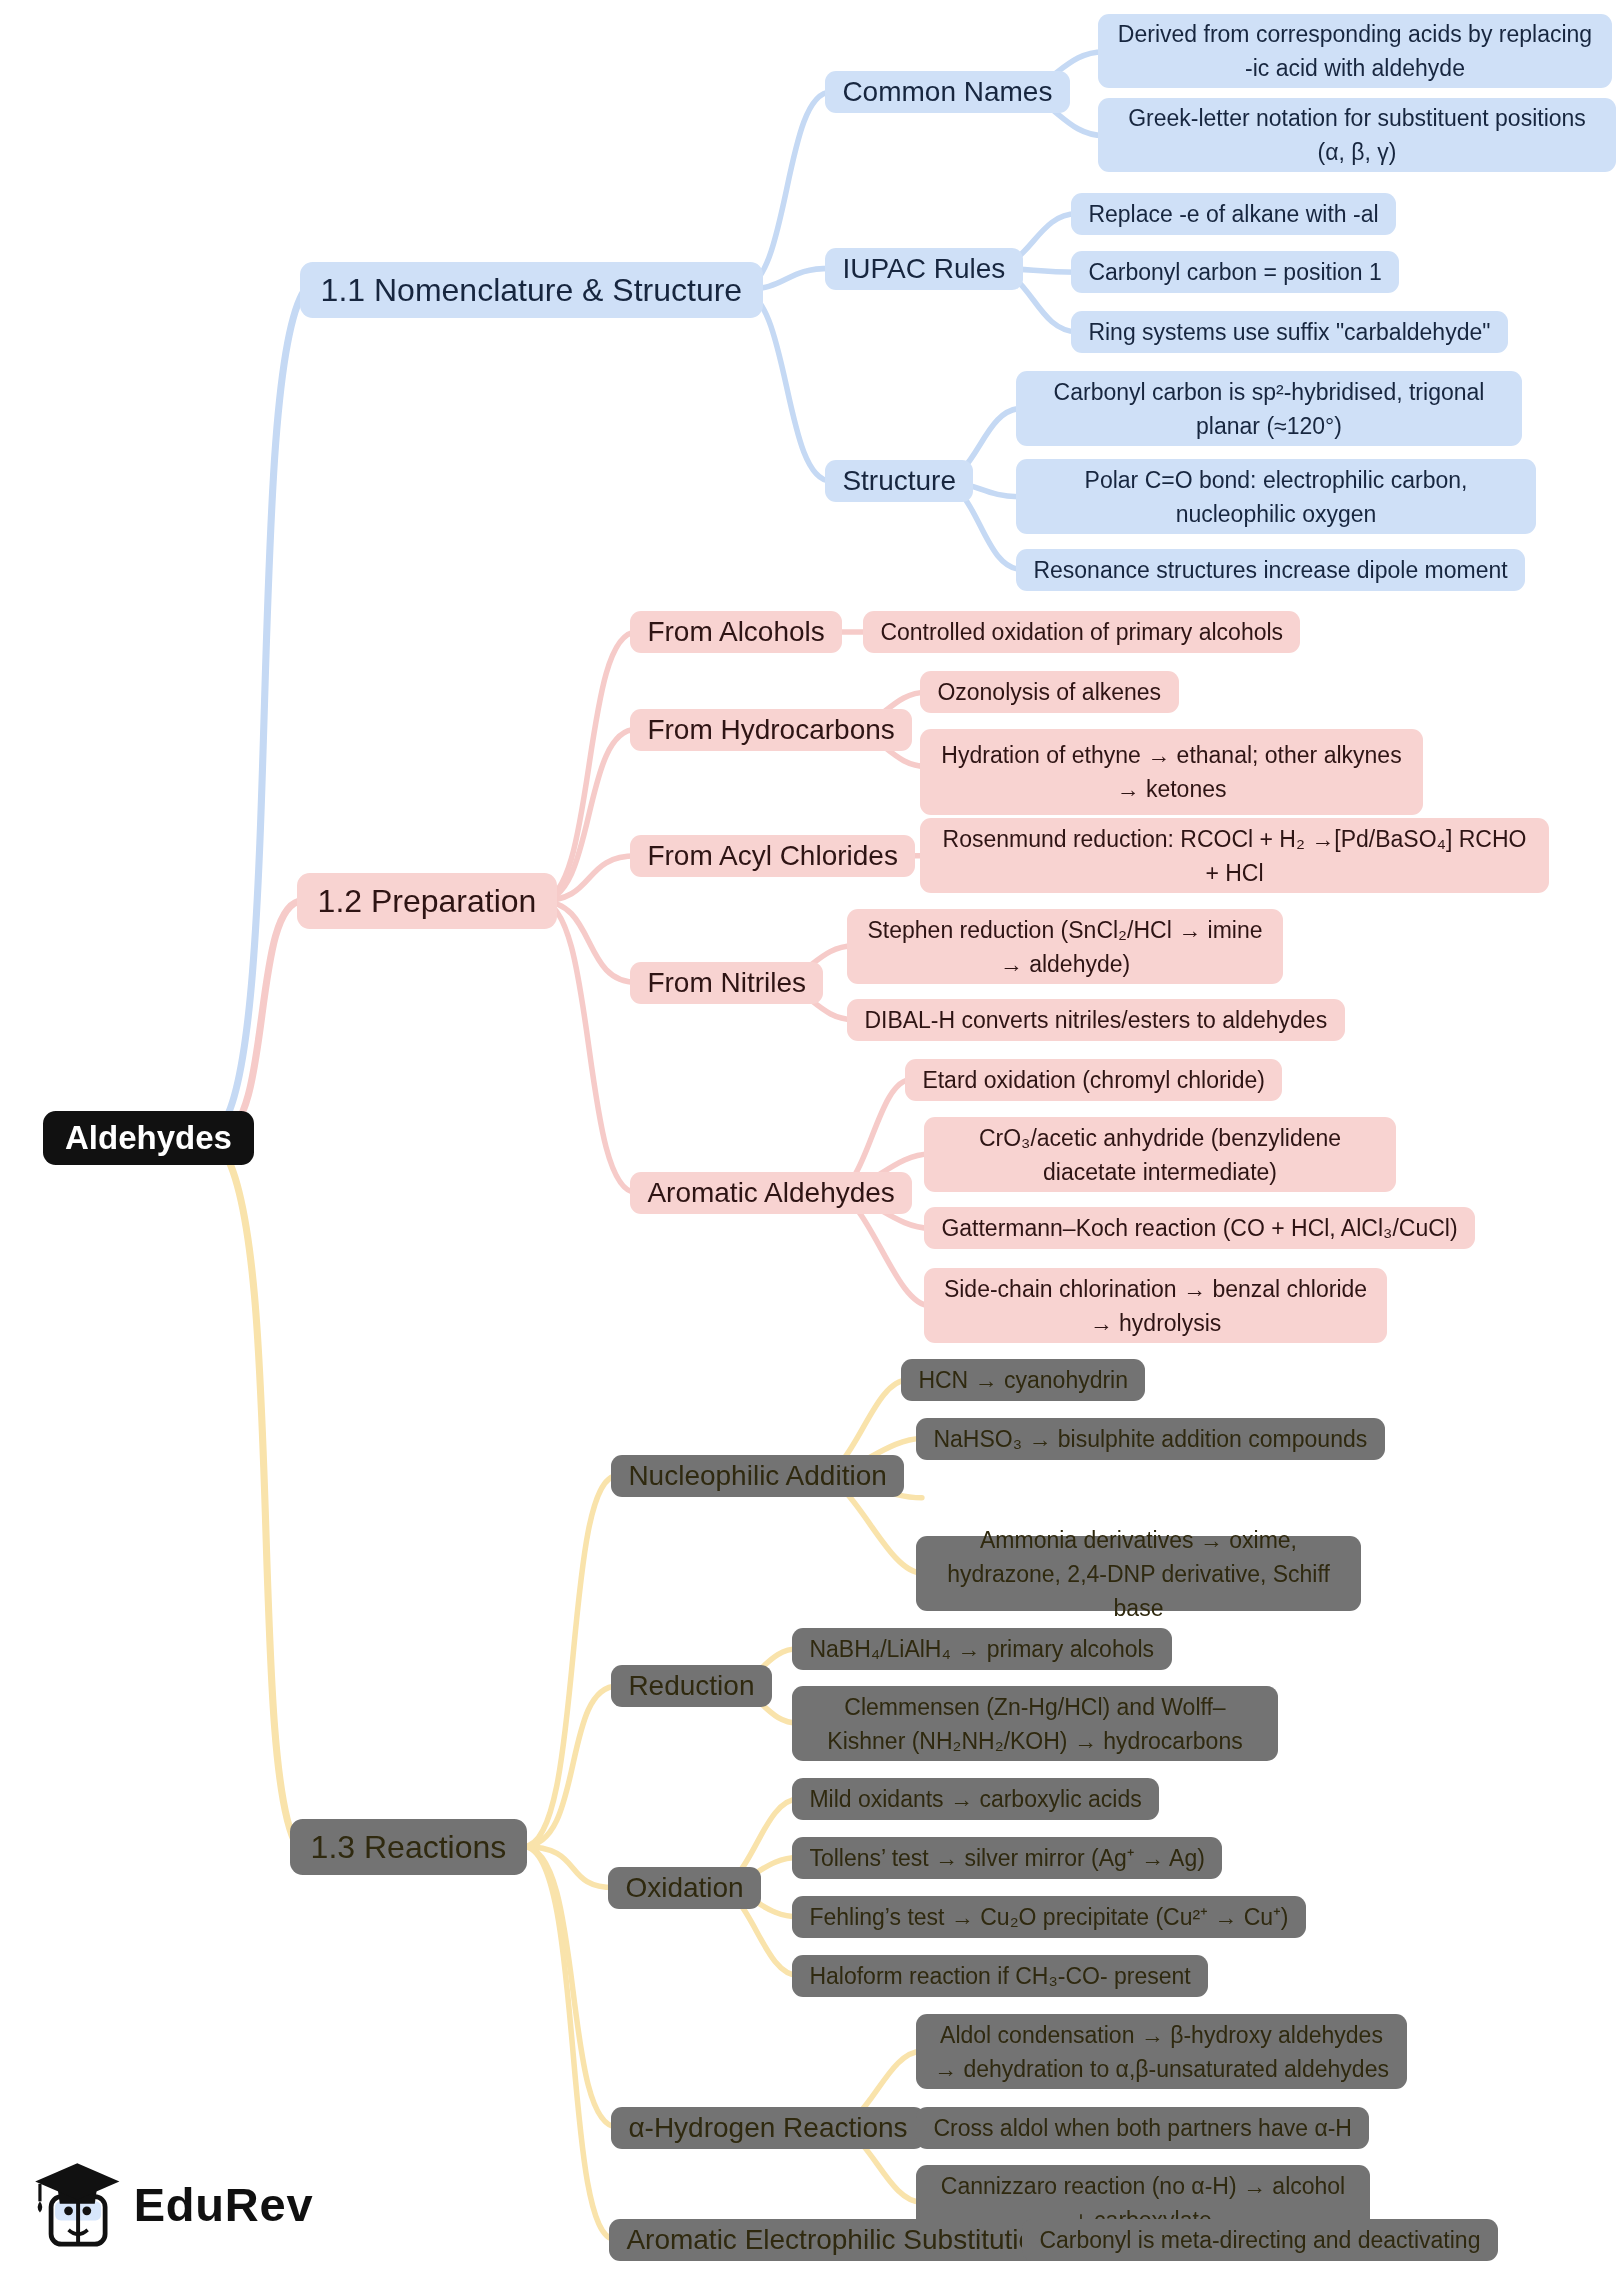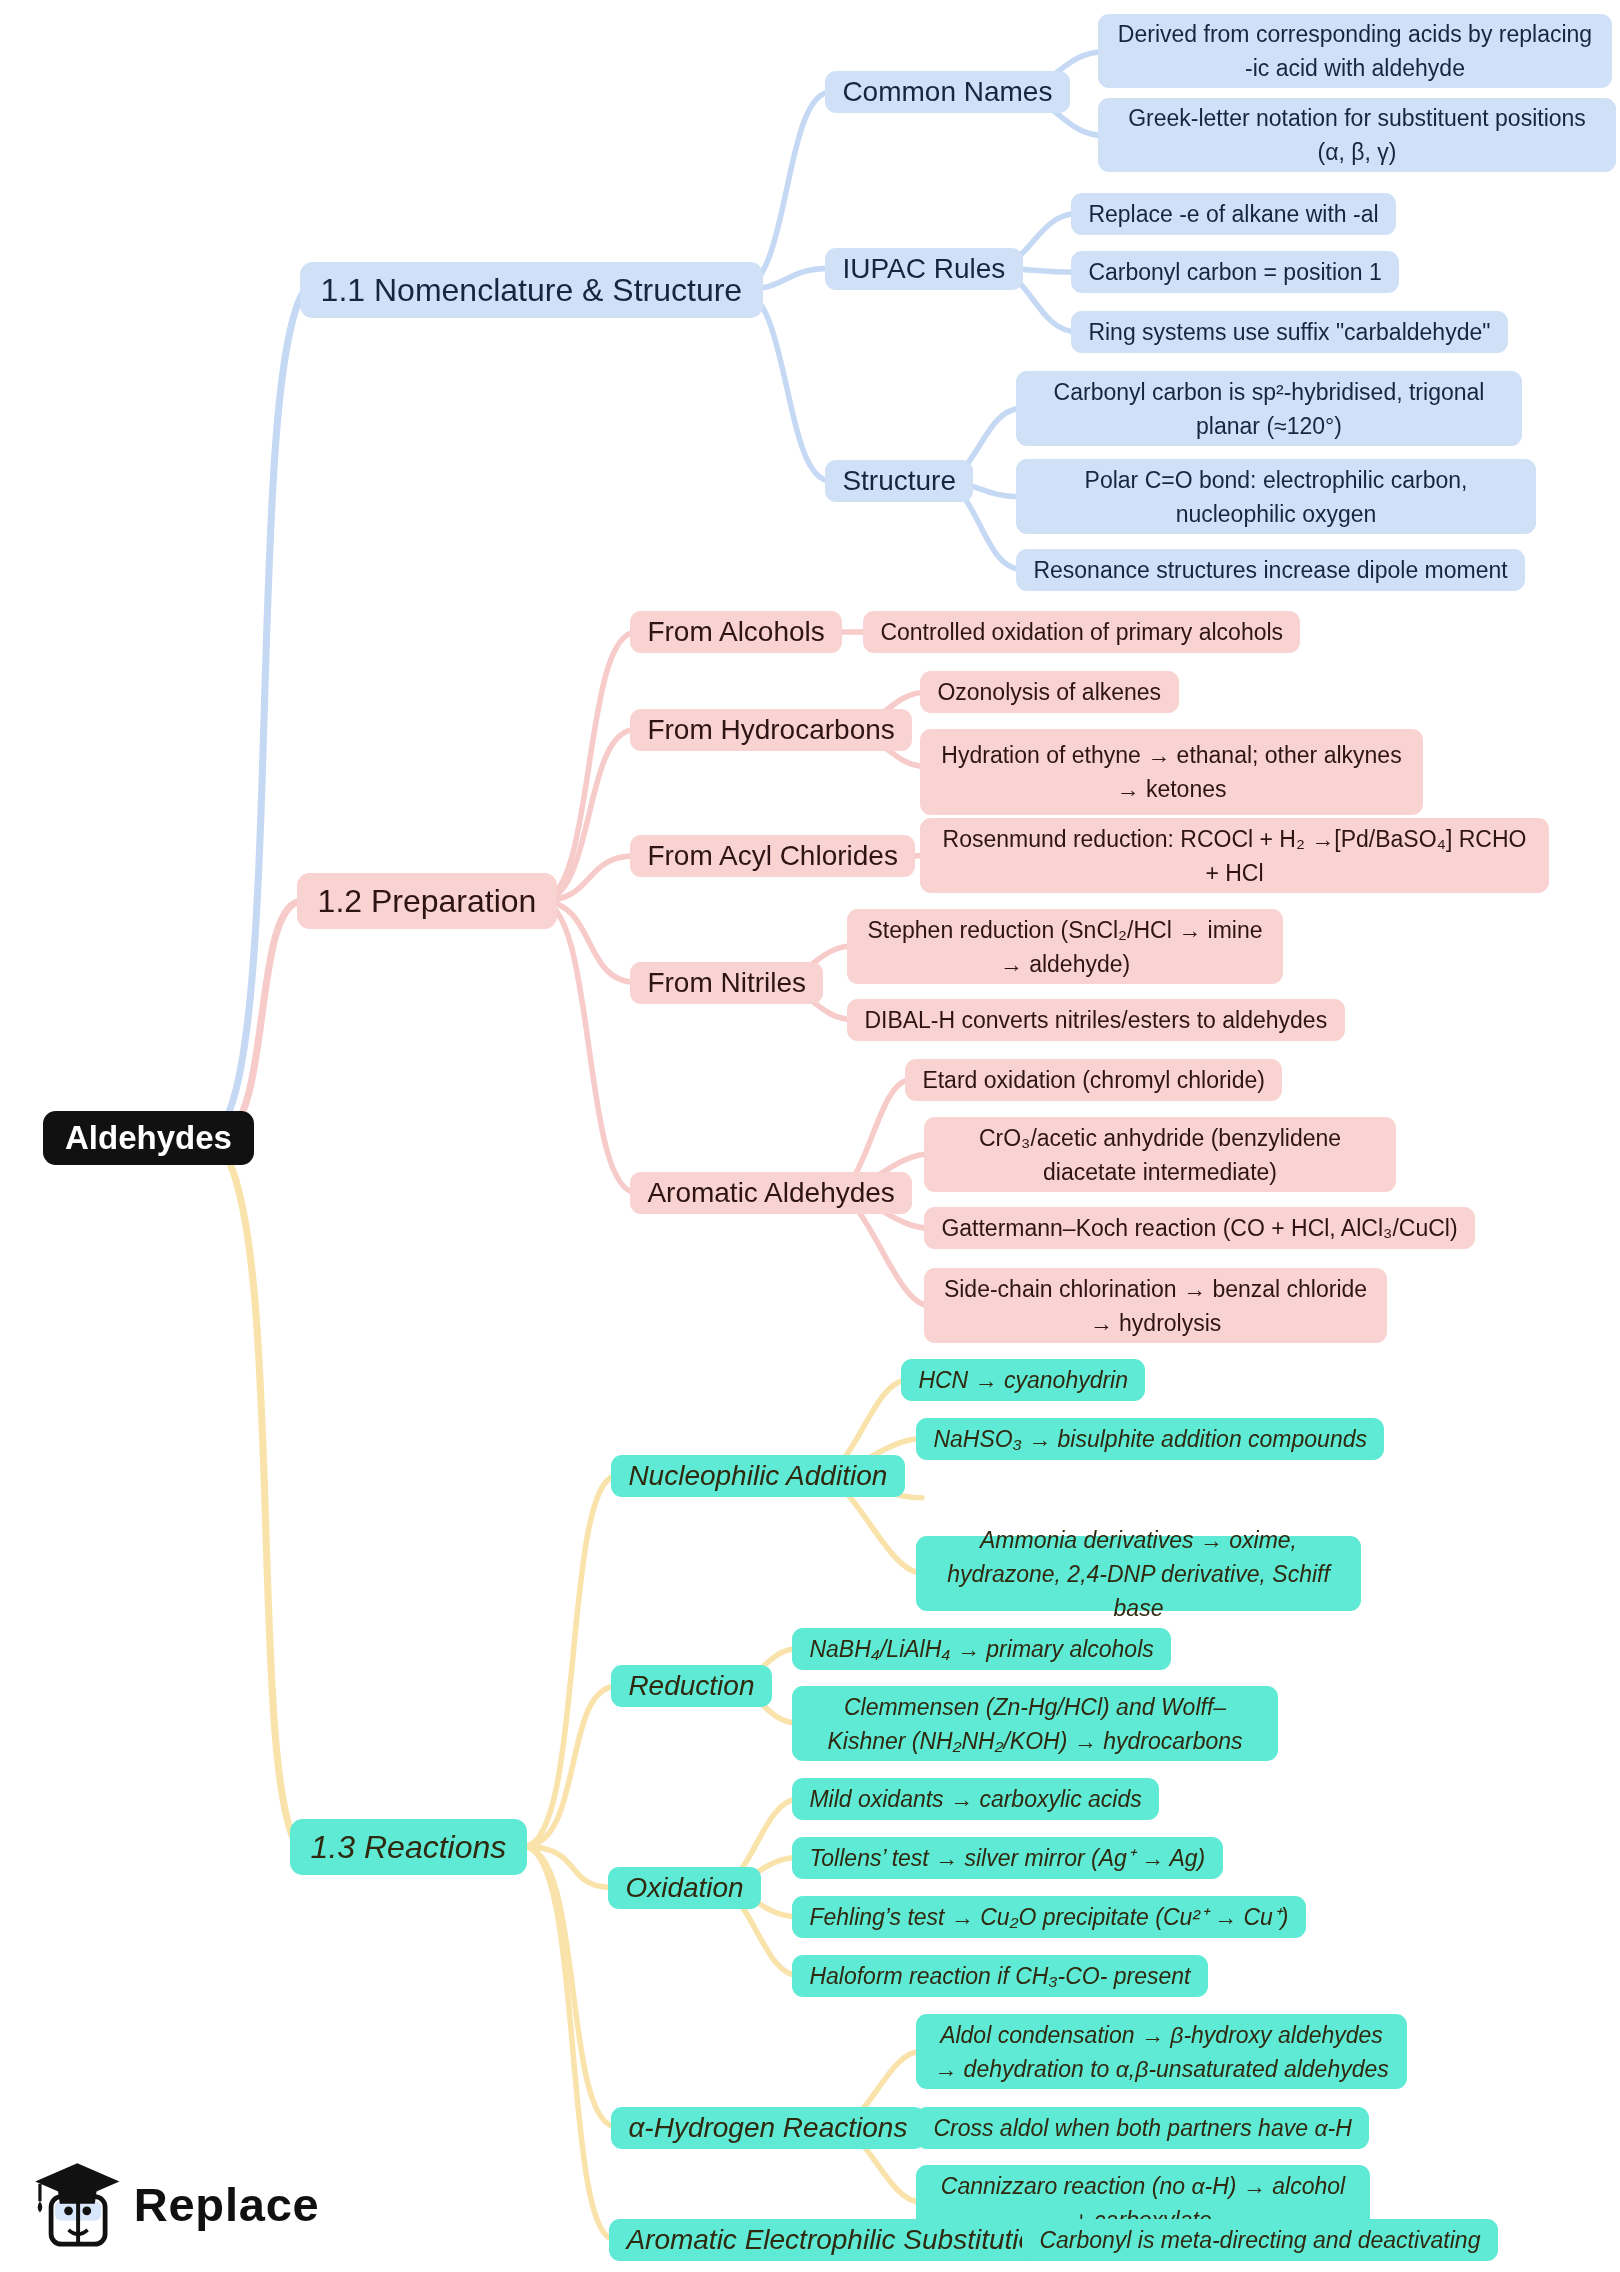--- a/index.html
+++ b/index.html
@@ -10,21 +10,21 @@
   .lb{stroke:#c5d9f4;stroke-width:7;}
   .pk{stroke:#f6cbc9;stroke-width:7;}
   .yl{stroke:#f9e3ab;stroke-width:7;}
   .thick{stroke-width:9;}
   .node{position:absolute;z-index:1;display:flex;align-items:center;justify-content:center;
         text-align:center;border-radius:11px;box-sizing:border-box;}
   .one{white-space:nowrap;padding:0 17.4px;height:42px;}
   .multi{padding:3.2px 16px;}
   .blue{background:#cfe0f7;color:#17263f;}
   .pink{background:#f8d3d1;color:#2e1414;}
-  .yellow{background:#5eead4;color:#2f290f;font-style:italic;}
+  .yellow{background:#737373;color:#2f290f;}
   .main{font-size:32px;height:56px;border-radius:12.7px;white-space:nowrap;padding:0 20.6px;}
   .label{font-size:28px;}
   .leaf{font-size:23px;line-height:34px;}
   .root{position:absolute;z-index:2;background:#111111;color:#ffffff;font-weight:bold;font-size:33px;
         height:54px;border-radius:12.7px;padding:0 22px;white-space:nowrap;display:flex;align-items:center;}
   .logo{position:absolute;left:32px;top:2160px;display:flex;align-items:center;gap:12.7px;z-index:2;}
   .brand{font-size:47px;font-weight:bold;color:#101010;letter-spacing:0.8px;}
 </style>
 </head>
 <body>
@@ -159,17 +159,17 @@
       <rect x="29" y="52" width="58" height="24" rx="7" fill="#d7e6fb"></rect>
       <line x1="58" y1="47" x2="58" y2="105" stroke="#111111" stroke-width="5"></line>
       <circle cx="46" cy="64" r="5.5" fill="#111111"></circle>
       <circle cx="69" cy="64" r="5.5" fill="#111111"></circle>
       <path d="M46 88 Q58 99 70 88" stroke="#111111" stroke-width="4.5" fill="none"></path>
       <path d="M32 34 L82 34 L79 55 L35 55 Z" fill="#111111"></path>
       <polygon points="57,4 110,27 57,50 4,27" fill="#111111"></polygon>
       <path d="M10 30 L10 52" stroke="#111111" stroke-width="4"></path>
       <path d="M10 52 q6 8 0 14 q-6 -6 0 -14" fill="#111111"></path>
     </svg>
-    <span class="brand">Replace</span>
+    <span class="brand">EduRev</span>
   </div>
 
 </div>
 
 
 </body></html>

